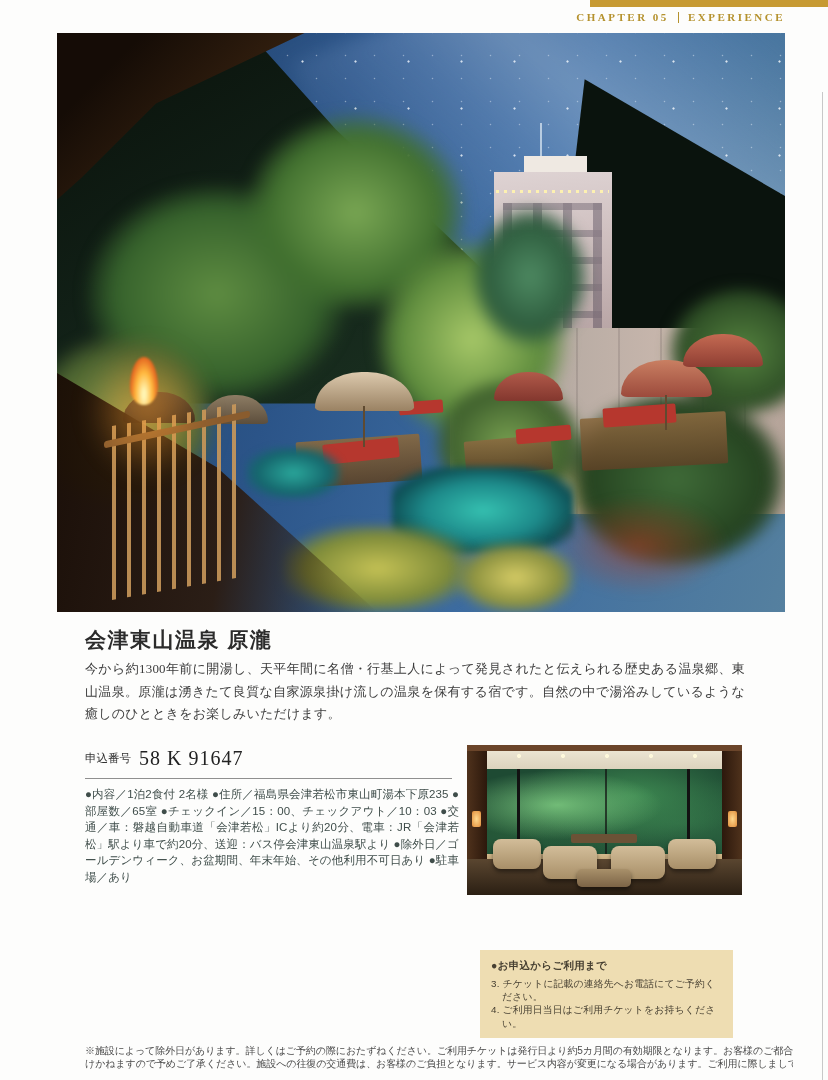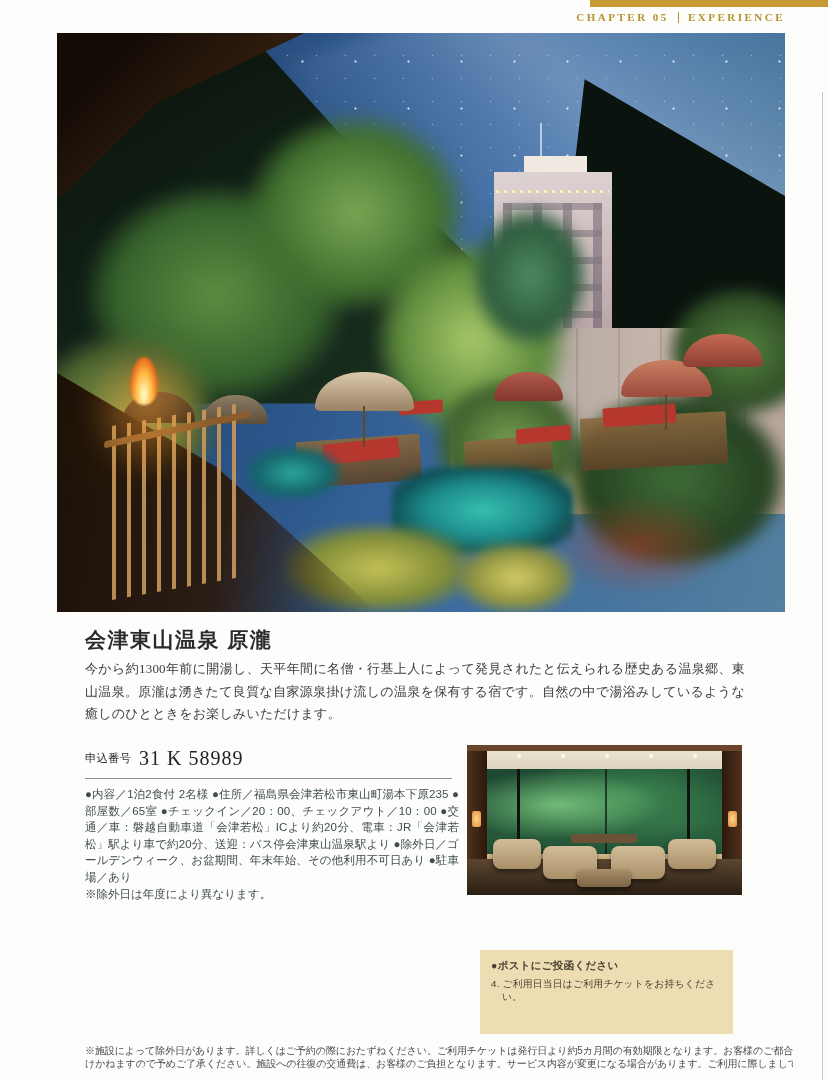--- a/index.html
+++ b/index.html
@@ -248,25 +248,24 @@
     <div class="flame"></div>
     <div class="eave"></div>
   </div>
 
   <h1 class="title">会津東山温泉 原瀧</h1>
   <p class="desc">今から約1300年前に開湯し、天平年間に名僧・行基上人によって発見されたと伝えられる歴史ある温泉郷、東山温泉。原瀧は湧きたて良質な自家源泉掛け流しの温泉を保有する宿です。自然の中で湯浴みしているような癒しのひとときをお楽しみいただけます。</p>
 
   <section class="offer">
     <div class="offer-appnum">
       <span class="app-label">申込番号</span>
-      <span class="app-value">31 K 58989</span>
+      <span class="app-value">58 K 91647</span>
     </div>
     <hr class="offer-rule">
-    <p class="offer-details">●内容／1泊2食付 2名様 ●住所／福島県会津若松市東山町湯本下原235 ●部屋数／65室 ●チェックイン／20：00、チェックアウト／10：00 ●交通／車：磐越自動車道「会津若松」ICより約20分、電車：JR「会津若松」駅より車で約20分、送迎：バス停会津東山温泉駅より ●除外日／ゴールデンウィーク、お盆期間、年末年始、その他利用不可日あり ●駐車場／あり</p>
-    <p class="offer-note">※除外日は年度により異なります。</p>
+    <p class="offer-details">●内容／1泊2食付 2名様 ●住所／福島県会津若松市東山町湯本下原235 ●部屋数／65室 ●チェックイン／15：00、チェックアウト／10：03 ●交通／車：磐越自動車道「会津若松」ICより約20分、電車：JR「会津若松」駅より車で約20分、送迎：バス停会津東山温泉駅より ●除外日／ゴールデンウィーク、お盆期間、年末年始、その他利用不可日あり ●駐車場／あり</p>
   </section>
 
   <div class="interior">
     <div class="in-window"></div>
     <div class="mull m1"></div>
     <div class="mull m2"></div>
     <div class="mull m3"></div>
     <div class="mull-h"></div>
     <div class="in-sill"></div>
     <div class="in-ceiling"></div>
@@ -279,21 +278,22 @@
     <div class="in-floor"></div>
     <div class="sofa s1"></div>
     <div class="sofa s2"></div>
     <div class="sofa s3"></div>
     <div class="sofa s4"></div>
     <div class="sofa s5"></div>
     <div class="s-table"></div>
   </div>
 
   <aside class="applybox">
-    <div class="apply-head">●ポストにご投函ください</div>
+    <div class="apply-head">●お申込からご利用まで</div>
+    <div class="apply-step">3. チケットに記載の連絡先へお電話にてご予約ください。</div>
     <div class="apply-step">4. ご利用日当日はご利用チケットをお持ちください。</div>
   </aside>
 
   <footer class="fineprint">
     <div class="fline">※施設によって除外日があります。詳しくはご予約の際におたずねください。ご利用チケットは発行日より約5カ月間の有効期限となります。お客様のご都合でご利用チ</div>
     <div class="fline">けかねますので予めご了承ください。施設への往復の交通費は、お客様のご負担となります。サービス内容が変更になる場合があります。ご利用に際しましては、各施設の最</div>
   </footer>
 
   <div class="edge-line"></div>
 </div>

